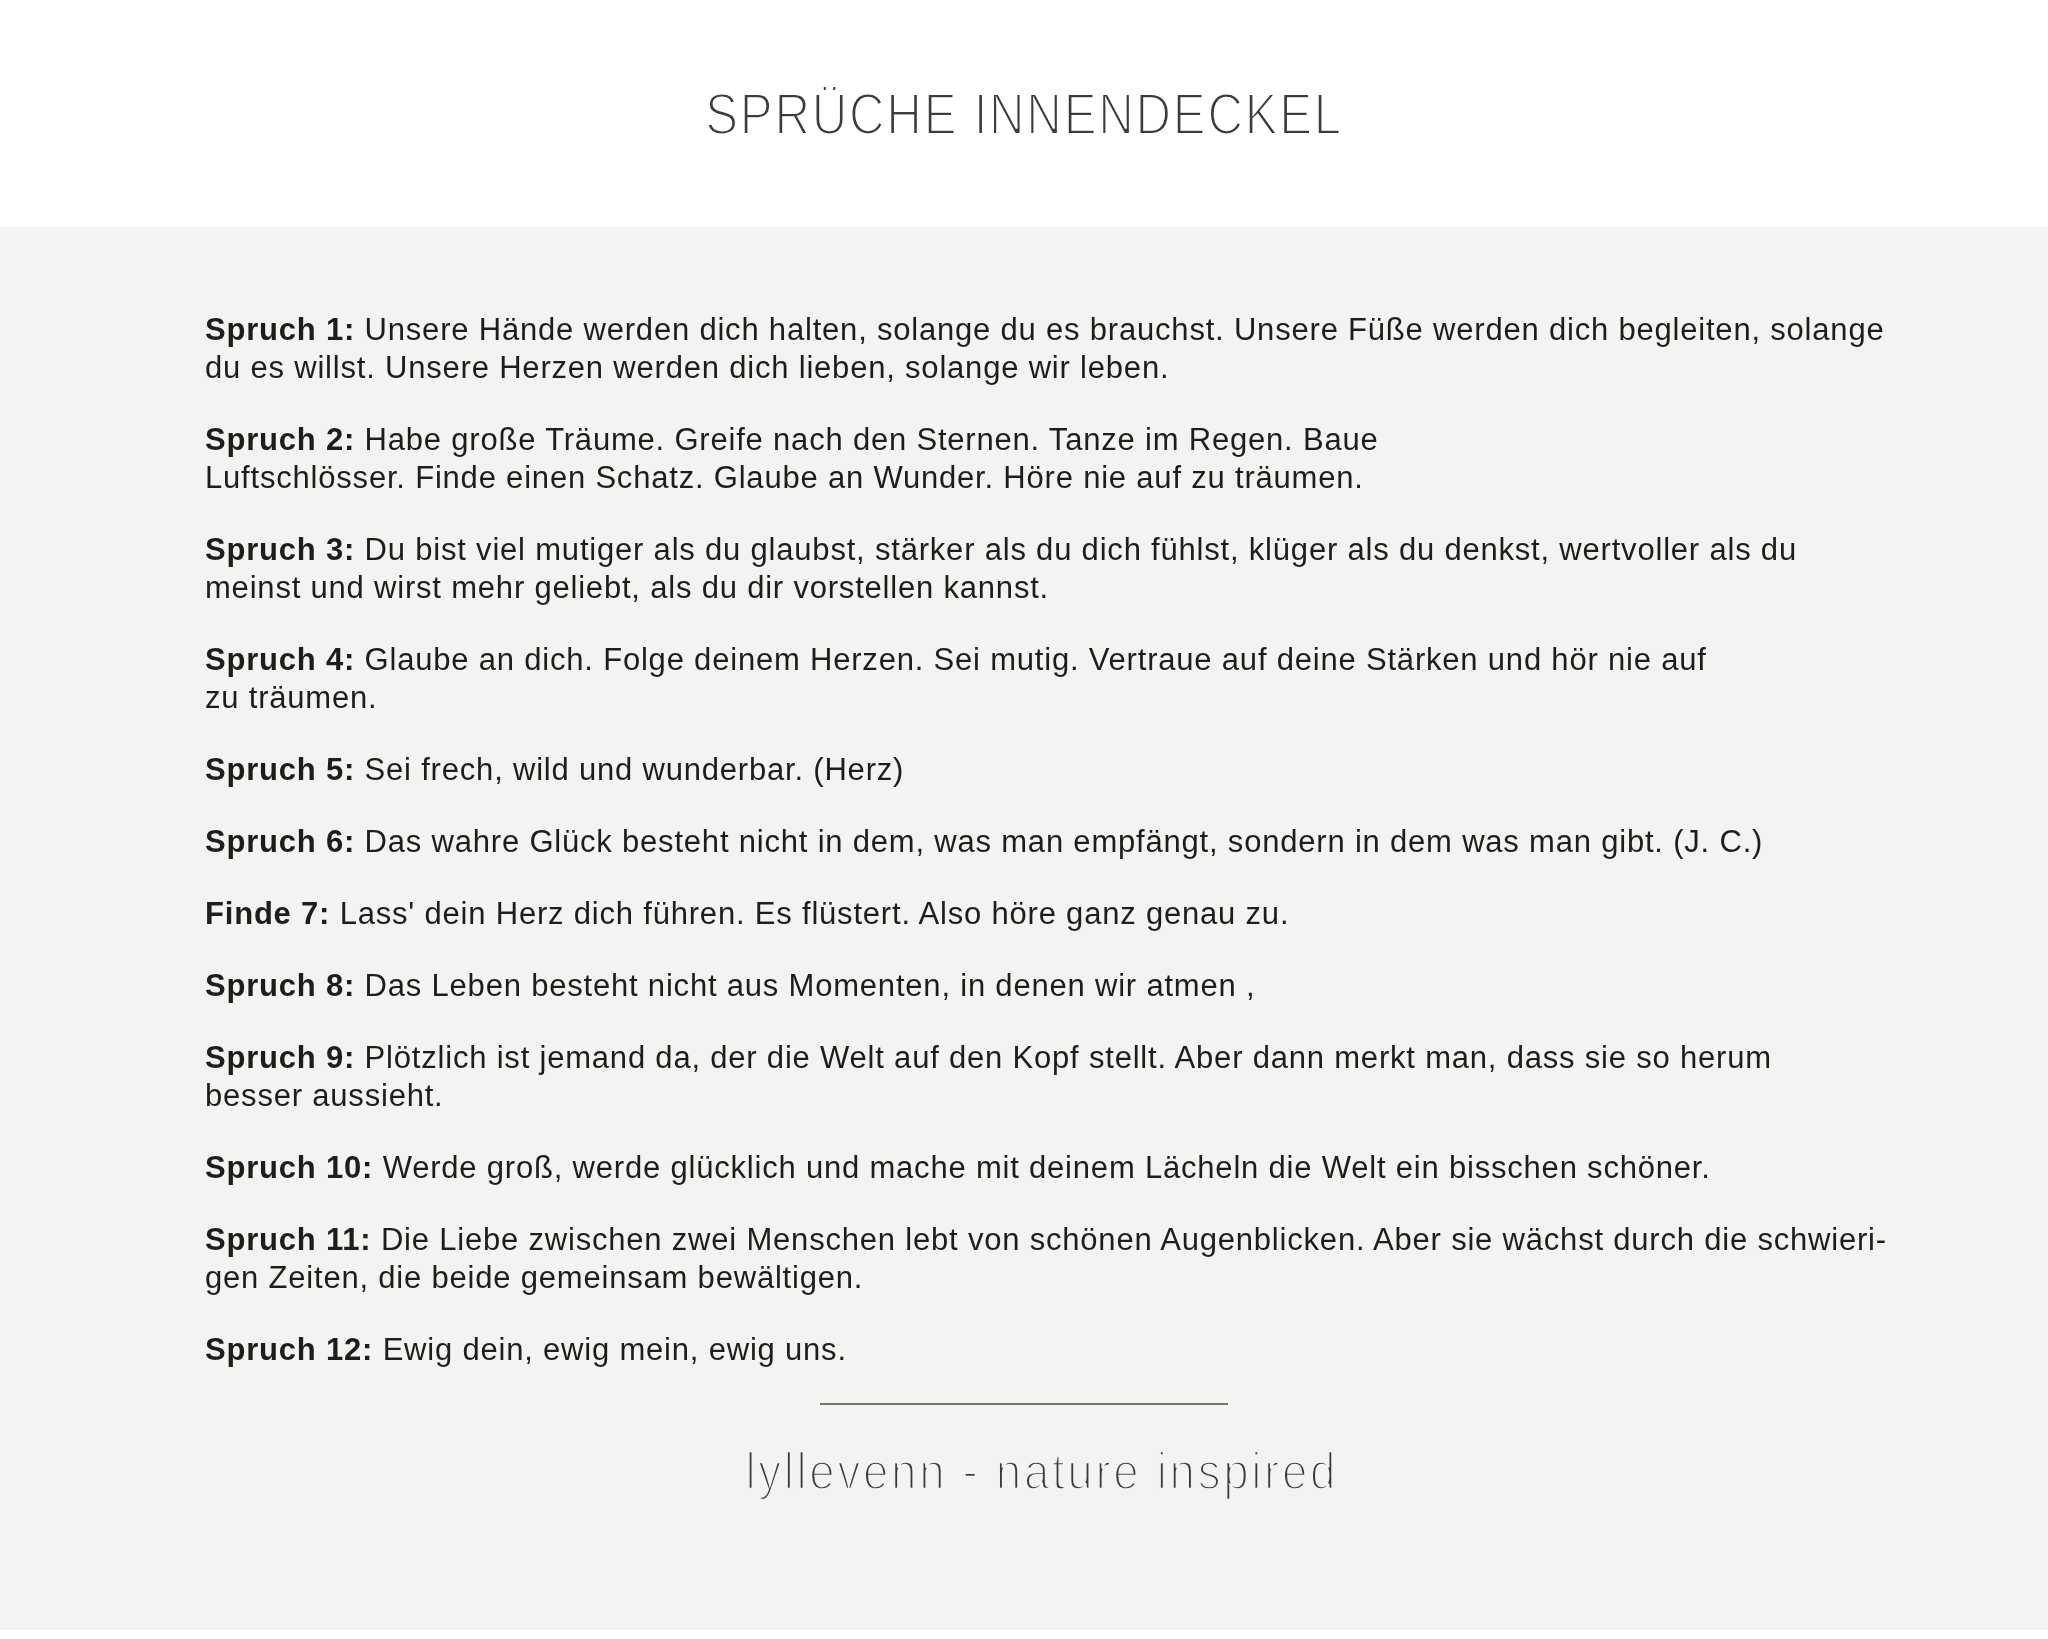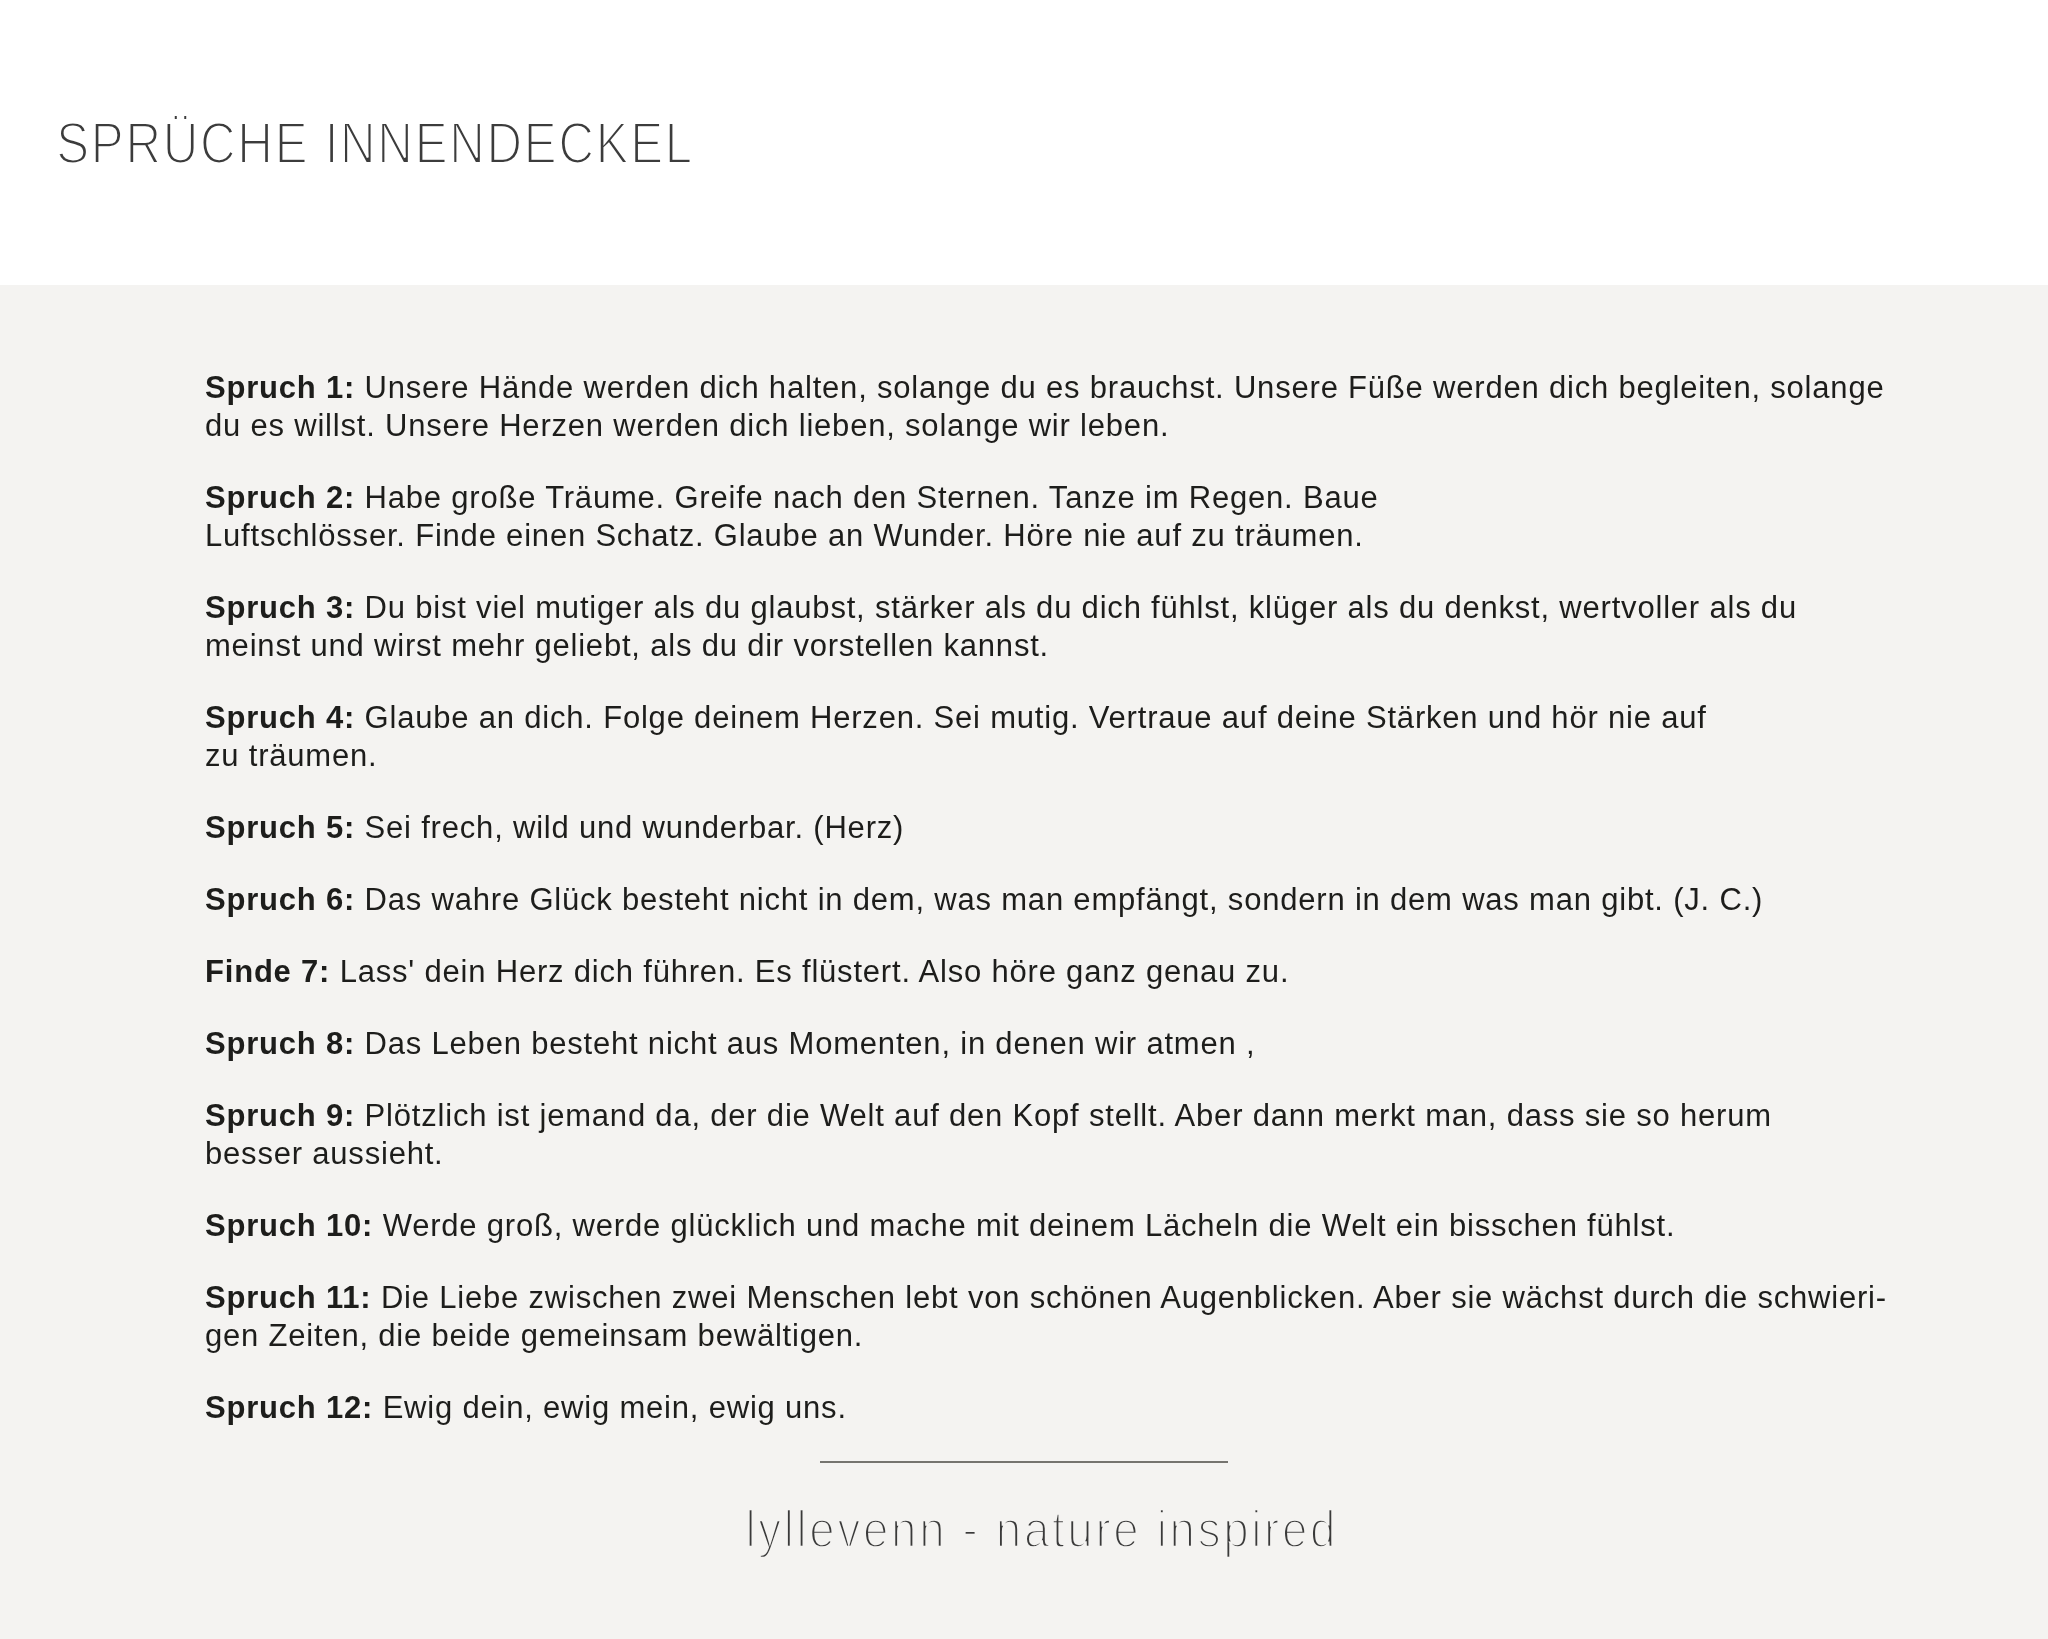--- a/index.html
+++ b/index.html
@@ -12,25 +12,25 @@
     font-family: "Liberation Sans", sans-serif;
   }
   .page {
     width: 2048px;
     height: 1639px;
     background: #ffffff;
     position: relative;
   }
   
   .header {
-    height: 285px;
+    height: 227px;
     background: #ffffff;
     display: flex;
     align-items: center;
-    justify-content: flex-start;
+    justify-content: center;
   }
   .page-title {
     font-size: 58px;
     letter-spacing: 2px;
     color: #3c3c3c;
     font-weight: 400;
     transform: scaleX(0.85);
     transform-origin: center;
     -webkit-text-stroke: 2.2px #ffffff; 
     white-space: nowrap;
@@ -100,21 +100,21 @@
 
     <p><strong>Spruch 1:</strong> <span>Unsere Hände werden dich halten, solange du es brauchst. Unsere Füße werden dich begleiten, solange</span><span class="cont">du es willst. Unsere Herzen werden dich lieben, solange wir leben.</span></p>
         <p><strong>Spruch 2:</strong> <span>Habe große Träume. Greife nach den Sternen. Tanze im Regen. Baue</span><span class="cont">Luftschlösser. Finde einen Schatz. Glaube an Wunder. Höre nie auf zu träumen.</span></p>
         <p><strong>Spruch 3:</strong> <span>Du bist viel mutiger als du glaubst, stärker als du dich fühlst, klüger als du denkst, wertvoller als du</span><span class="cont">meinst und wirst mehr geliebt, als du dir vorstellen kannst.</span></p>
         <p><strong>Spruch 4:</strong> <span>Glaube an dich. Folge deinem Herzen. Sei mutig. Vertraue auf deine Stärken und hör nie auf</span><span class="cont">zu träumen.</span></p>
         <p><strong>Spruch 5:</strong> <span>Sei frech, wild und wunderbar. (Herz)</span></p>
         <p><strong>Spruch 6:</strong> <span>Das wahre Glück besteht nicht in dem, was man empfängt, sondern in dem was man gibt. (J. C.)</span></p>
         <p><strong>Finde 7:</strong> <span>Lass' dein Herz dich führen. Es flüstert. Also höre ganz genau zu.</span></p>
         <p><strong>Spruch 8:</strong> <span>Das Leben besteht nicht aus Momenten, in denen wir atmen ,</span></p>
         <p><strong>Spruch 9:</strong> <span>Plötzlich ist jemand da, der die Welt auf den Kopf stellt. Aber dann merkt man, dass sie so herum</span><span class="cont">besser aussieht.</span></p>
-        <p><strong>Spruch 10:</strong> <span>Werde groß, werde glücklich und mache mit deinem Lächeln die Welt ein bisschen fühlst.</span></p>
+        <p><strong>Spruch 10:</strong> <span>Werde groß, werde glücklich und mache mit deinem Lächeln die Welt ein bisschen schöner.</span></p>
         <p><strong>Spruch 11:</strong> <span>Die Liebe zwischen zwei Menschen lebt von schönen Augenblicken. Aber sie wächst durch die schwieri-</span><span class="cont">gen Zeiten, die beide gemeinsam bewältigen.</span></p>
         <p><strong>Spruch 12:</strong> <span>Ewig dein, ewig mein, ewig uns.</span></p>
       </div>
 
     <div class="divider"></div>
 
     <div class="brand">
       <span class="brand-text">lyllevenn - nature inspired</span>
     </div>
   </div>

